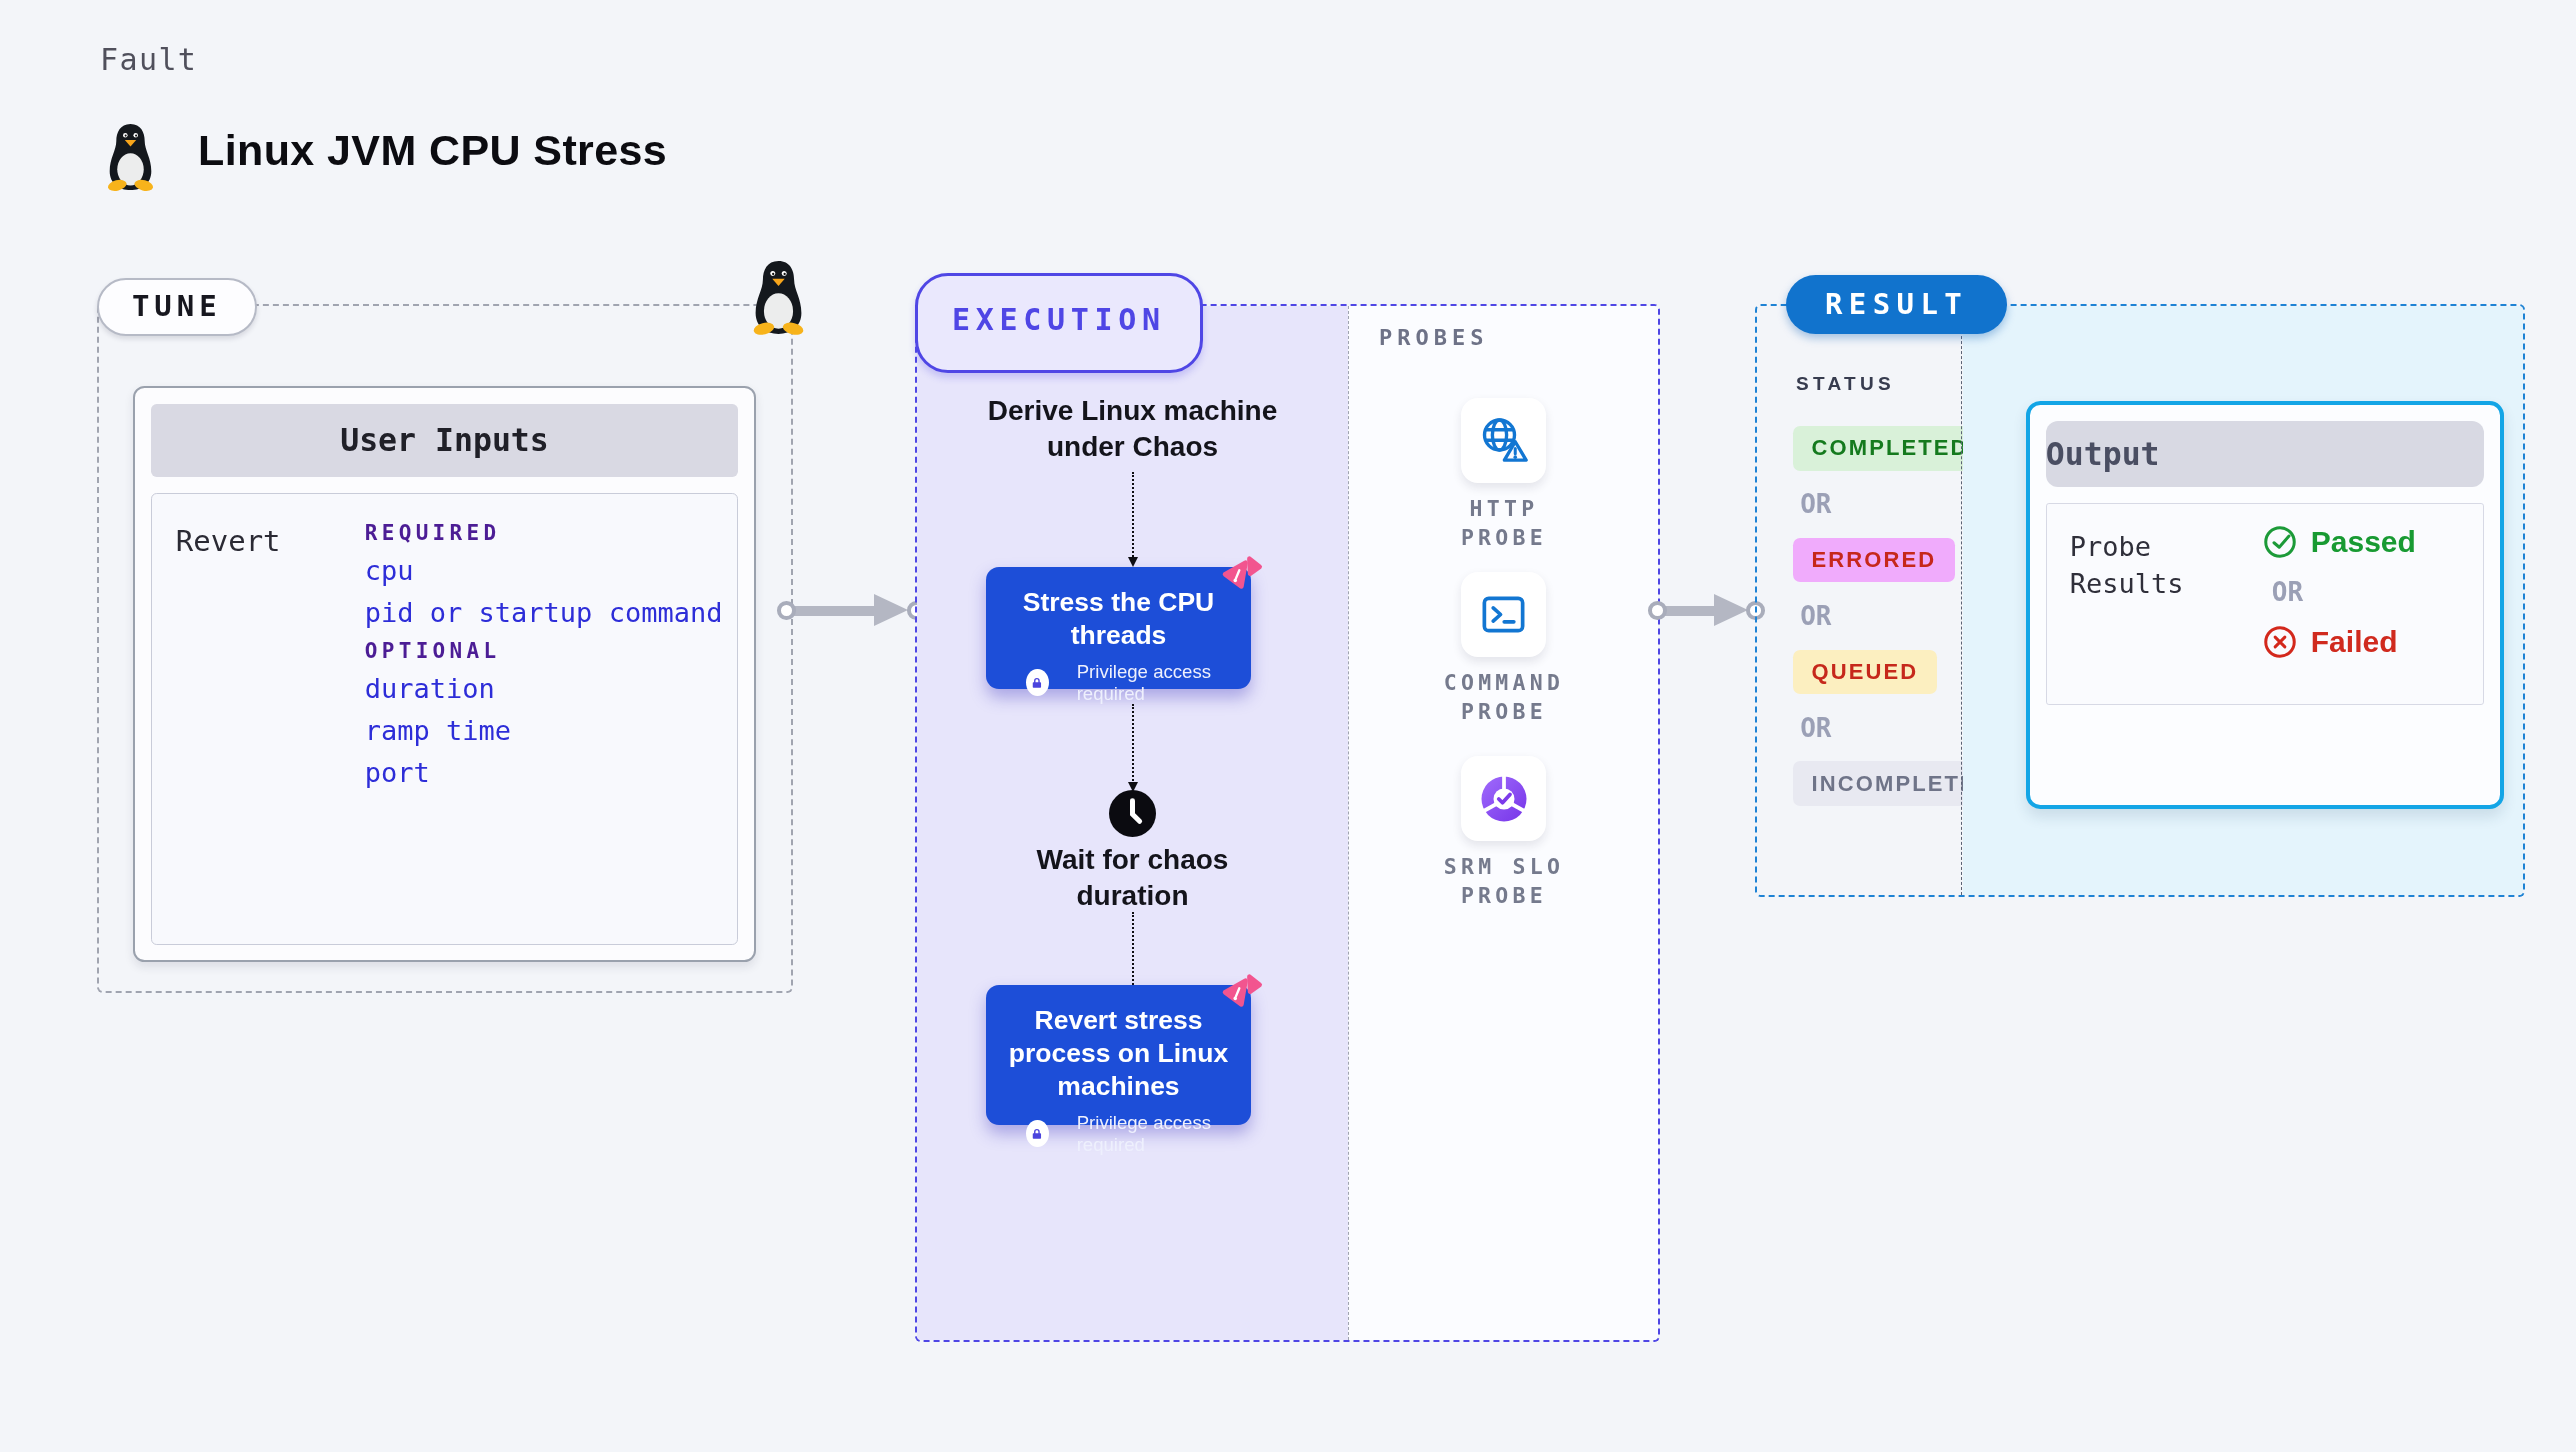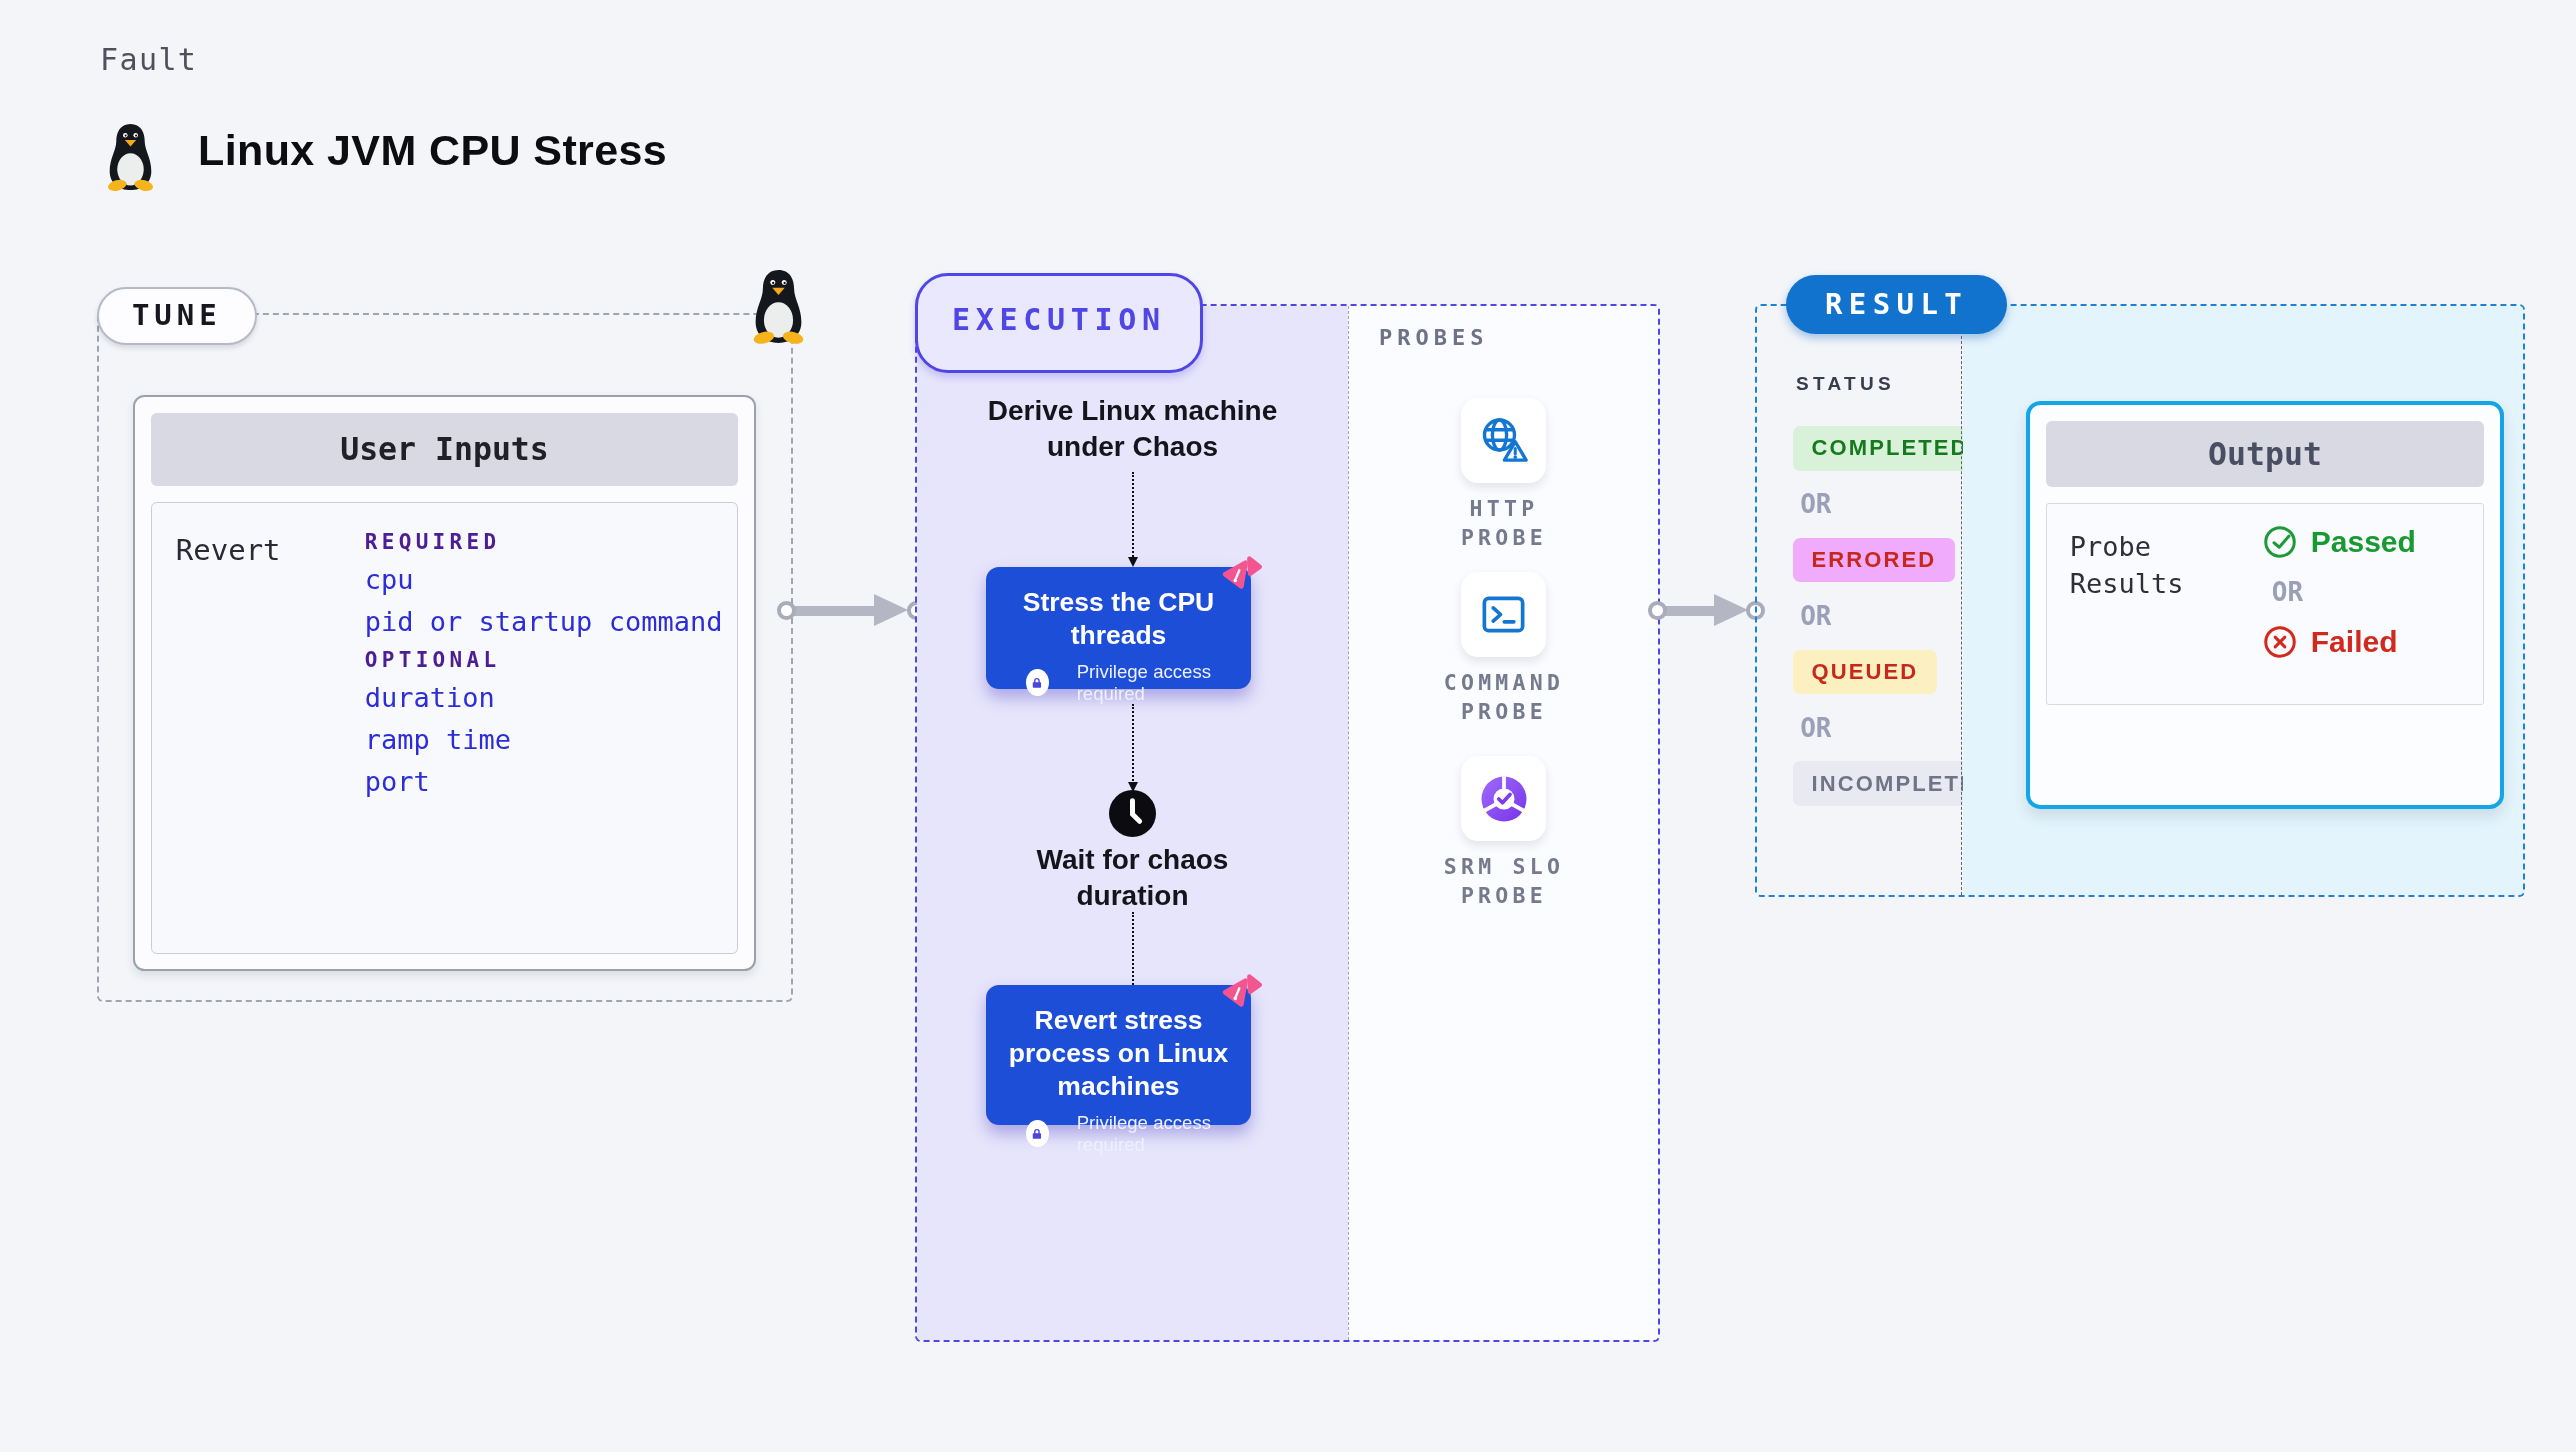--- a/index.html
+++ b/index.html
@@ -8,21 +8,21 @@
   .mono{font-family:"DejaVu Sans Mono","Liberation Mono",monospace;}
   .abs{position:absolute;}
 
   
   .fault-label{left:100px;top:42px;font-family:"DejaVu Sans Mono",monospace;font-size:30px;color:#50505c;letter-spacing:1.4px;}
   .title-tux{left:102px;top:122px;width:57px;height:70px;}
   .page-title{left:198px;top:126px;font-size:43px;font-weight:800;color:#0c0c11;letter-spacing:0.4px;}
 
   
   .group{position:absolute;border-radius:5.7px;}
-  .tune-section{left:97px;top:313px;width:692px;height:685px;border:2.1px dashed #a0a4b0;}
+  .tune-section{left:97px;top:304px;width:692px;height:685px;border:2.1px dashed #a0a4b0;}
   .execution-section{left:915px;top:304px;width:741px;height:1034px;border:2.1px dashed #4f46e5;}
   .result-section{left:1755px;top:304px;width:766px;height:589px;border:2.1px dashed #1e82d4;}
 
   .pill{position:absolute;font-family:"DejaVu Sans Mono",monospace;font-weight:700;white-space:nowrap;}
   .tune-badge{left:-2.1px;top:-28px;height:54px;line-height:52px;padding:0 33px;border-radius:30px;
     background:#fdfdff;border:2.1px solid #b6bac6;font-size:29px;letter-spacing:5px;color:#17171f;
     box-shadow:0 2.9px 5.7px rgba(40,40,70,.14);}
   .execution-badge{left:-2.1px;top:-33px;height:62px;line-height:56px;padding:16px 34px;border-radius:33px;
     background:#eae8fd;border:3.6px solid #4f46e5;font-size:30px;letter-spacing:5.7px;color:#4f46e5;
     box-shadow:0 4.3px 7.2px rgba(79,70,229,.22);}
@@ -98,21 +98,21 @@
   .st-completed{background:#d9f1d9;color:#157a1e;}
   .st-errored{background:#f0abfc;color:#c6281b;}
   .st-queued{background:#fcefc0;color:#c6281b;}
   .st-incompleted{background:#e8e9f1;color:#6f7488;}
   .or{font-family:"DejaVu Sans Mono",monospace;font-size:26px;font-weight:600;color:#9ba0b6;margin-left:7.2px;}
   .status-divider{position:absolute;left:204px;top:0;bottom:0;border-left:1.4px dashed #5a6375;}
   .output-panel{position:absolute;left:206px;right:0;top:0;bottom:0;background:#e4f4fc;border-radius:0 4.3px 4.3px 0;}
 
   .output-card{position:absolute;left:63px;top:95px;width:470px;height:400px;background:#fcfdff;
     border:4.3px solid #13a5e6;border-radius:14.3px;box-shadow:0 7.2px 14.3px rgba(20,60,90,.12);box-sizing:content-box;}
-  .out-header{margin:15.8px;height:66px;line-height:66px;background:#d8d9e3;border-radius:6px;text-align:center;
+  .out-header{margin:15.8px;height:66px;line-height:66px;background:#d8d9e3;border-radius:12px;text-align:left;
     font-size:31.5px;font-weight:600;color:#4a4e62;}
   .out-row{margin:0 15.8px 14.3px;border:1.4px solid #d7d9e5;border-radius:2.9px;background:#fafbfe;box-sizing:border-box;}
   .metrics-row{height:72px;display:flex;align-items:center;padding:0 23px;}
   .m-label{font-size:27px;color:#2f2f3a;}
   .m-value{font-size:27px;color:#4339e0;margin-left:69px;}
   .probe-results-row{height:202px;position:relative;padding:24px 23px;}
   .pr-label{font-size:27px;color:#2f2f3a;line-height:37px;width:172px;}
   .pr-values{position:absolute;left:215px;top:20px;}
   .res-line{display:flex;align-items:center;gap:13px;}
   .passed-text{font-size:30px;font-weight:800;color:#189a32;}

